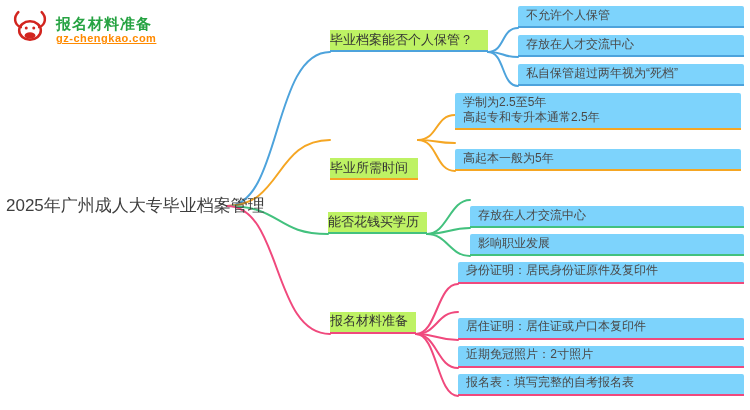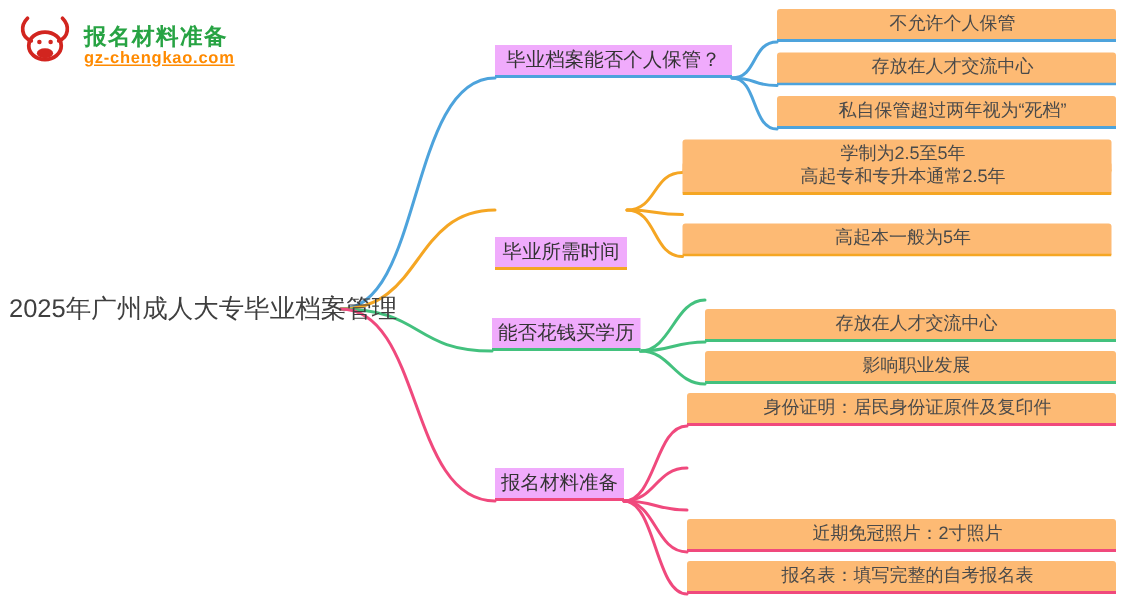--- a/index.html
+++ b/index.html
@@ -10,33 +10,32 @@
   .connectors{position:absolute;left:0;top:0;z-index:0;}
   .node{position:absolute;z-index:1;box-sizing:border-box;white-space:nowrap;}
 
   .root{
     left:6px;top:195px;height:22px;line-height:22px;
     font-size:17px;color:#3f3f3f;
   }
 
   .branch-label{
     height:22px;line-height:19px;font-size:13px;color:#333;
-    text-align:center;border-bottom:2px solid;background:#f0abfc;
+    text-align:left;border-bottom:2px solid;background:#bef264;
   }
   .leaf{
     height:22px;line-height:19px;font-size:12px;color:#4a4a4a;
-    padding-left:8px;background:#fdba74;border-bottom:2px solid;
+    padding-left:8px;background:#7dd3fc;border-bottom:2px solid;
     border-radius:2px 2px 0 0;
-    text-align:center;
   }
 
   .c-blue{border-color:#4da3dc;}
   .c-orange{border-color:#f5a623;}
   .c-green{border-color:#43c17e;}
-  .c-pink{border-color:#f0497d;}
+  .c-pink{border-color:#f0497d;font-family:Liberation Mono, monospace;}
 
   
   .b0h{left:330px;top:30px;width:158px;}
   .b0l0{left:518px;top:6px;width:226px;}
   .b0l1{left:518px;top:35px;width:226px;}
   .b0l2{left:518px;top:64px;width:226px;}
 
   
   .b1h{left:330px;top:118px;width:88px;margin-top:40px;}
   .b1l0{left:455px;top:93px;width:286px;}
@@ -121,16 +120,17 @@
   <div class="node leaf c-orange b1l0">学制为2.5至5年</div>
   <div class="node leaf c-orange b1l1">高起专和专升本通常2.5年</div>
   <div class="node leaf c-orange b1l2">高起本一般为5年</div>
 
   <div class="node branch-label c-green b2h">能否花钱买学历</div>
   <div class="node leaf c-green b2l1">存放在人才交流中心</div>
   <div class="node leaf c-green b2l2">影响职业发展</div>
 
   <div class="node branch-label c-pink b3h">报名材料准备</div>
   <div class="node leaf c-pink b3l0">身份证明：居民身份证原件及复印件</div>
+  <div class="node leaf c-pink b3l2">居住证明：居住证或户口本复印件</div>
   <div class="node leaf c-pink b3l3">近期免冠照片：2寸照片</div>
   <div class="node leaf c-pink b3l4">报名表：填写完整的自考报名表</div>
 
 </div>
 
 </body></html>

